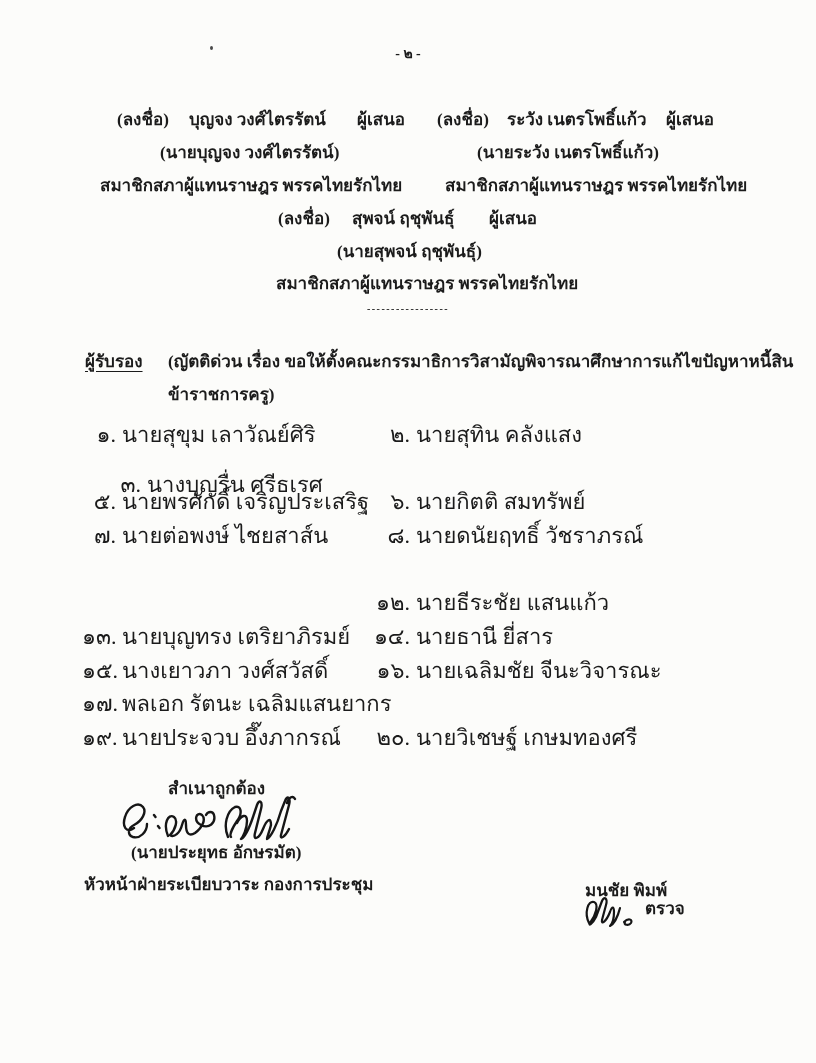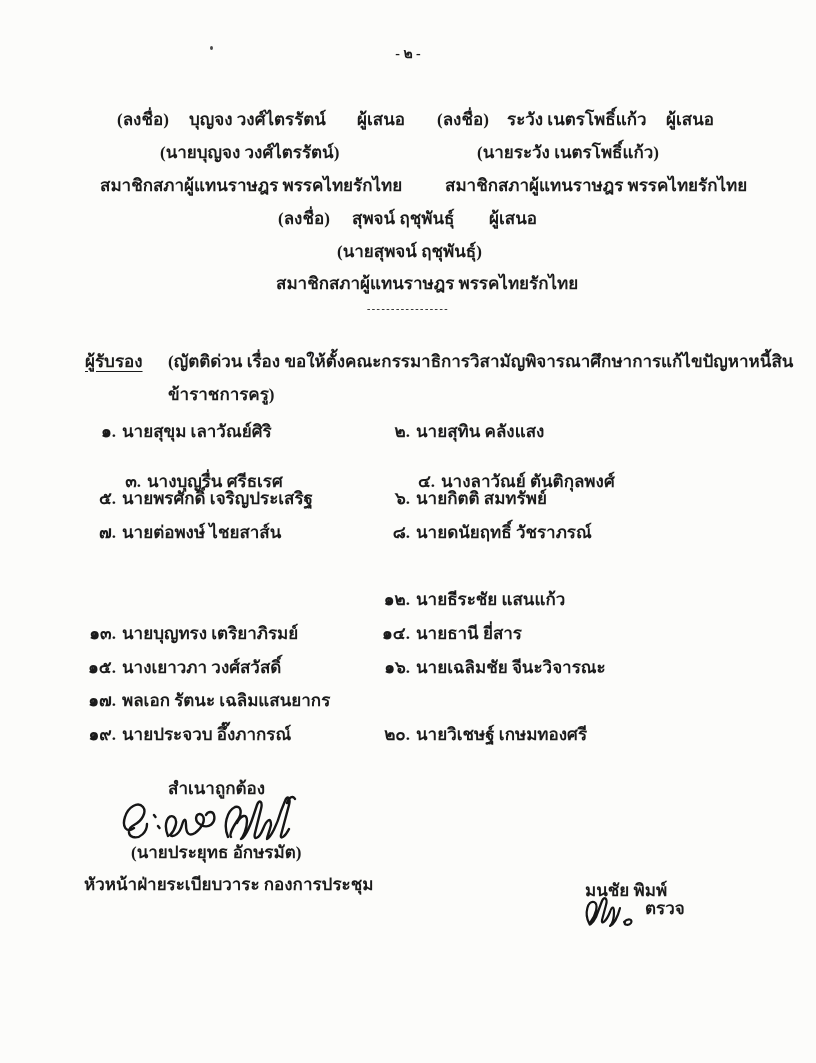--- a/index.html
+++ b/index.html
@@ -13,21 +13,21 @@
     color:#1b1b1b;
     overflow:hidden;
   }
   .t{position:absolute;white-space:nowrap;font-size:17px;font-weight:600;line-height:1.2;}
   .small{font-size:14px;}
   .center{left:0;width:100%;text-align:center;}
   .heading{font-weight:700;text-decoration:underline;text-underline-offset:4px;}
   .divider{font-size:10px;letter-spacing:1.5px;font-weight:700;color:#222;}
   .speck{position:absolute;width:3px;height:4px;background:#4a4a4a;border-radius:50%;}
   .lrow{position:absolute;left:0;width:100%;height:24px;}
-  .cell{position:absolute;white-space:nowrap;font-size:17px;font-weight:700;}
+  .cell{position:absolute;white-space:nowrap;font-size:22px;font-weight:400;}
   .cell .num{display:inline-block;text-align:right;}
   .cell.lc{left:82px;}
   .cell.lc .num{width:34px;}
   .cell.rc{left:372px;}
   .cell.rc .num{width:38px;}
   .cell .nm{margin-left:6px;}
   .sig{position:absolute;}
   .sig path{stroke:#161616;fill:none;stroke-linecap:round;stroke-linejoin:round;}
 </style>
 </head>
@@ -63,21 +63,20 @@
   <span class="t heading" style="left:85px;top:352px;">ผู้รับรอง</span>
   <span class="t" style="left:168px;top:352px;">(ญัตติด่วน เรื่อง ขอให้ตั้งคณะกรรมาธิการวิสามัญพิจารณาศึกษาการแก้ไขปัญหาหนี้สิน</span>
   <span class="t" style="left:168px;top:385px;">ข้าราชการครู)</span>
 
   <div class="lrow" style="top:417px;">
     <span class="cell lc"><span class="num">๑.</span><span class="nm">นายสุขุม  เลาวัณย์ศิริ</span></span>
     <span class="cell rc"><span class="num">๒.</span><span class="nm">นายสุทิน  คลังแสง</span></span>
   </div>
   <div class="lrow" style="top:467px;margin-left:25px;">
     <span class="cell lc"><span class="num">๓.</span><span class="nm">นางบุญรื่น  ศรีธเรศ</span></span>
-    <span class="cell rc"><span class="num">๔.</span><span class="nm">นางลาวัณย์  ตันติกุลพงศ์</span></span>
   </div>
   <div class="lrow" style="top:484px;">
     <span class="cell lc"><span class="num">๕.</span><span class="nm">นายพรศักดิ์  เจริญประเสริฐ</span></span>
     <span class="cell rc"><span class="num">๖.</span><span class="nm">นายกิตติ  สมทรัพย์</span></span>
   </div>
   <div class="lrow" style="top:518px;">
     <span class="cell lc"><span class="num">๗.</span><span class="nm">นายต่อพงษ์  ไชยสาส์น</span></span>
     <span class="cell rc"><span class="num">๘.</span><span class="nm">นายดนัยฤทธิ์  วัชราภรณ์</span></span>
   </div>
   <div class="lrow" style="top:585px;">

